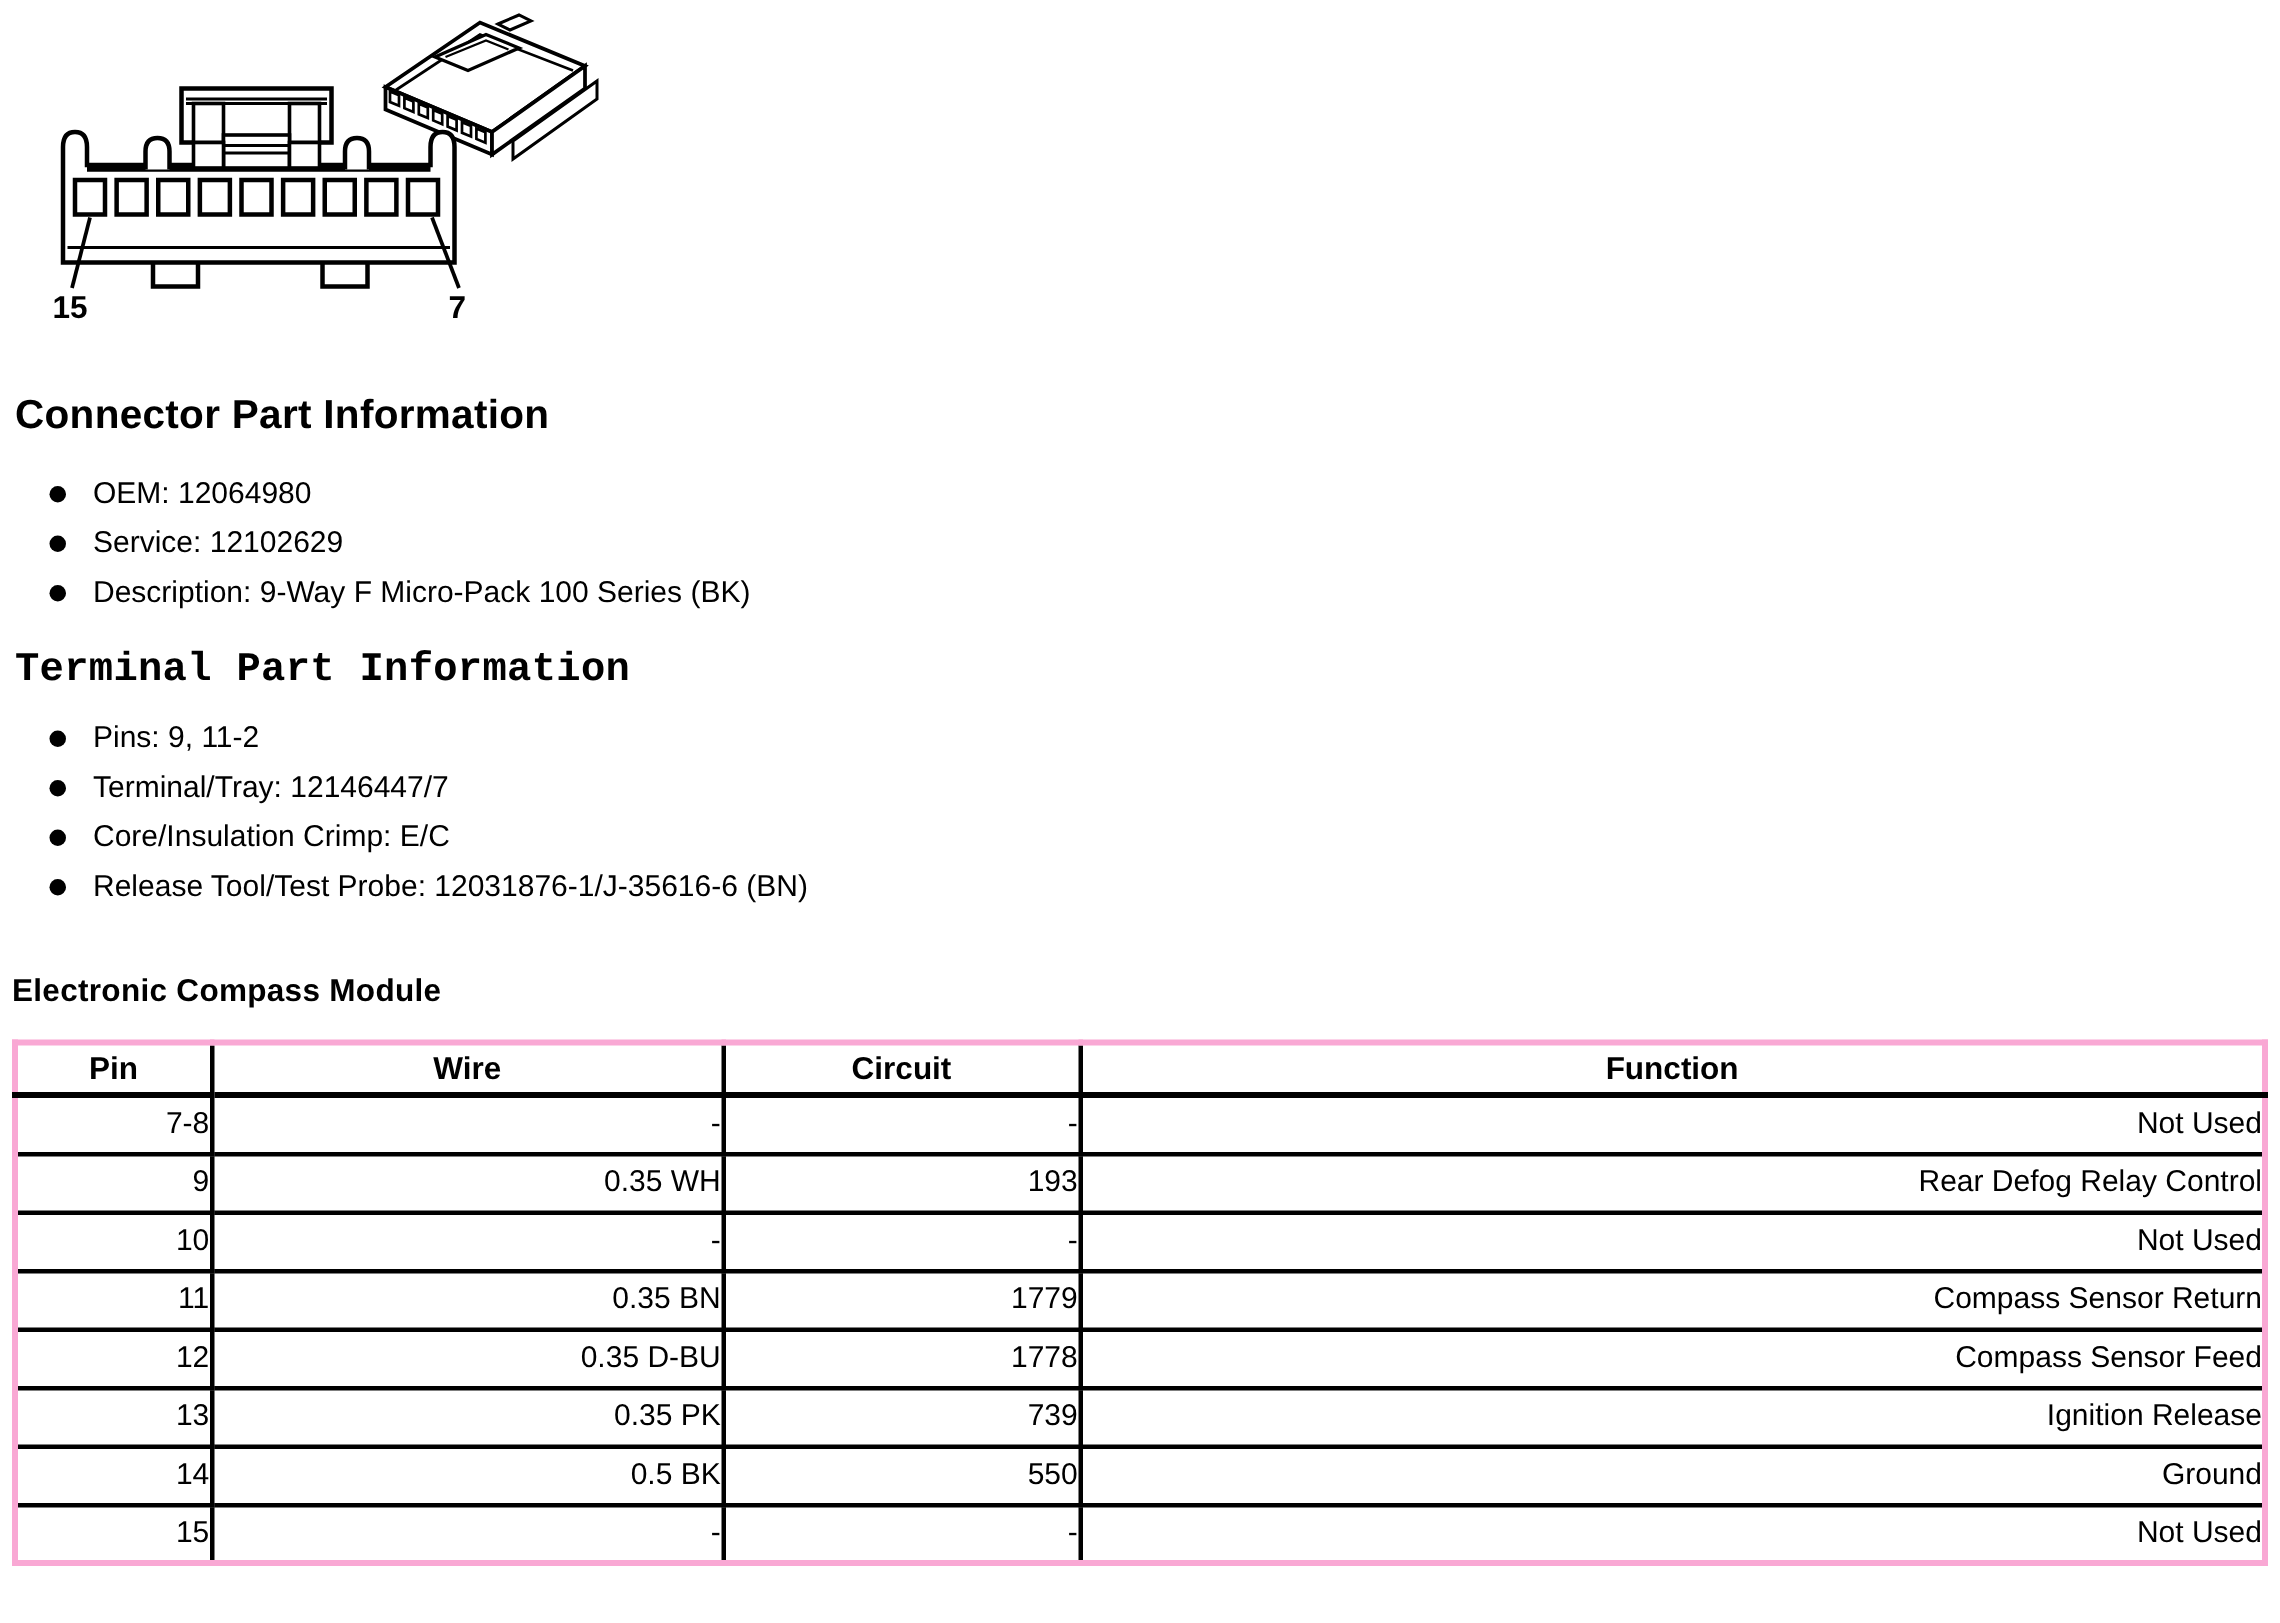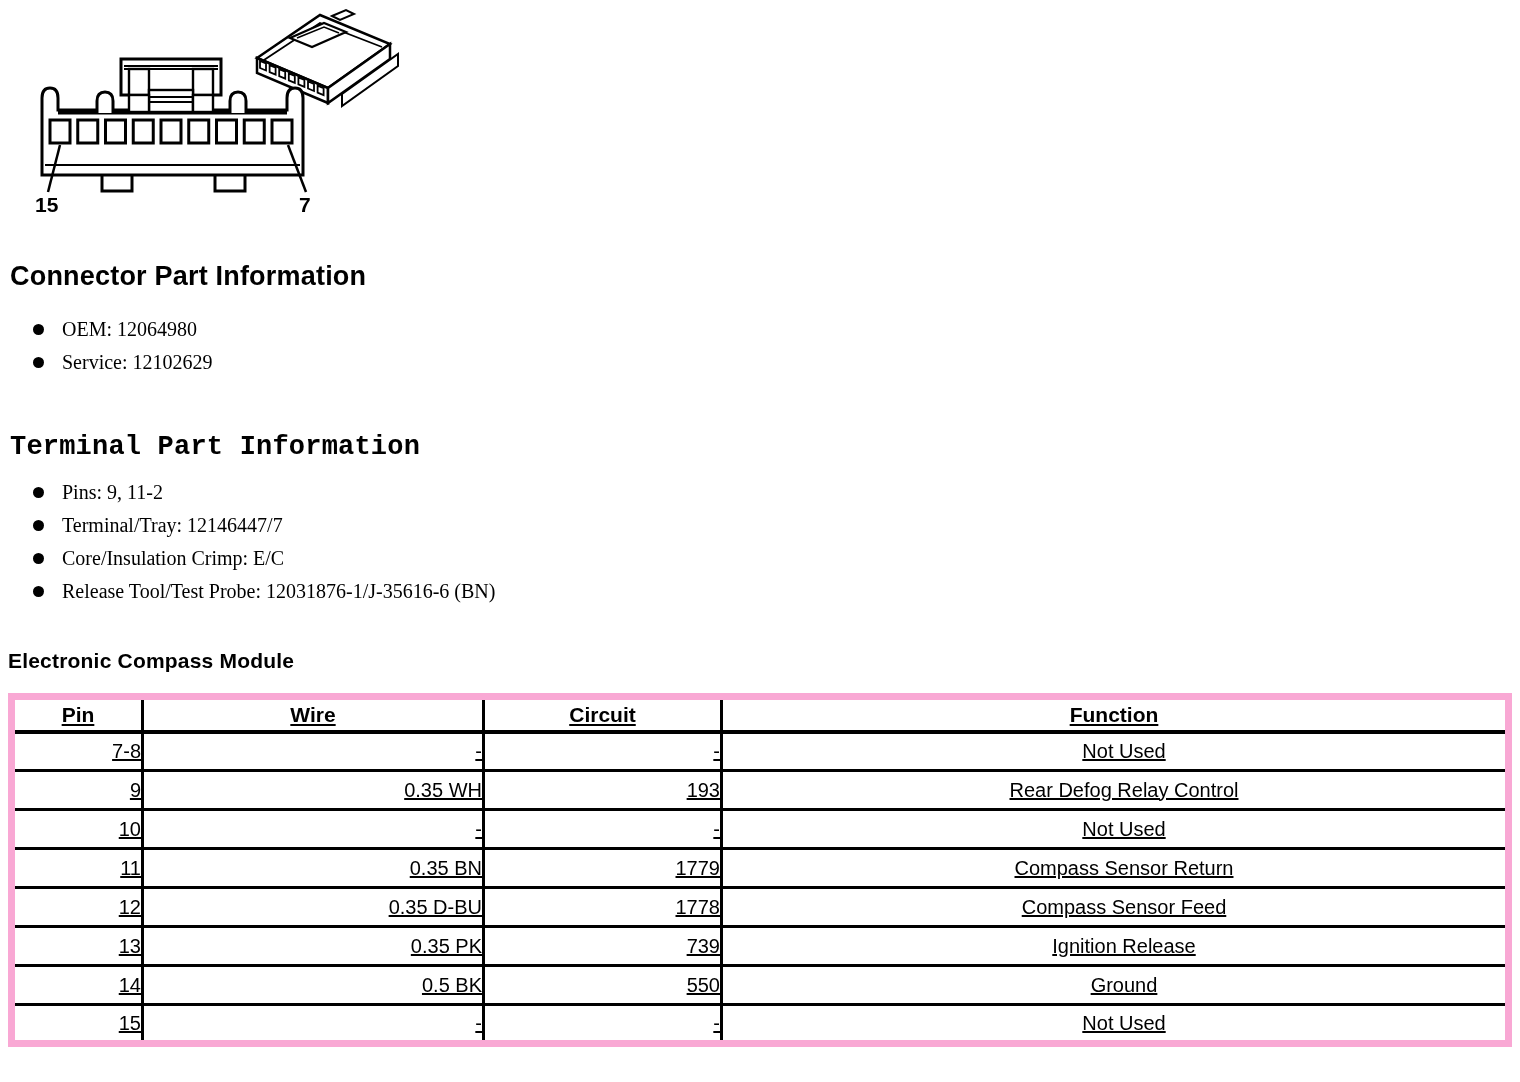--- a/index.html
+++ b/index.html
@@ -14,21 +14,21 @@
   .diagram { position:absolute; left:2px; top:2px; width:400px; height:215px; }
 
   .heading {
     position:absolute; left:10px;
     font-size:27px; font-weight:bold; line-height:23px;
     letter-spacing:0.2px;
   }
   #connector-heading { top:265px; }
   #terminal-heading  { top:436px;font-family:Liberation Mono, monospace; }
 
-  ul.blist { position:absolute; left:33px; list-style:none;font-family:Liberation Serif, serif; }
+  ul.blist { position:absolute; left:33px; list-style:none; }
   #connector-list { top:319px; }
   #terminal-list  { top:482px; }
   ul.blist li {
     display:flex; align-items:center;
     height:21px; margin-bottom:12px;
     font-size:20px; white-space:nowrap;
   }
   .bullet {
     display:inline-block; width:11px; height:11px;
     background:#000; border-radius:50%;
@@ -37,35 +37,34 @@
 
   .table-title {
     position:absolute; left:8px; top:649px; width:1504px;
     text-align:left; font-size:21px; font-weight:bold;
     letter-spacing:0.2px;
   }
 
   table.pinout {
     position:absolute; left:8px; top:693px; width:1504px;
     border-collapse:collapse; table-layout:fixed;
-    border:7px solid #f9a8d4;
-    text-decoration:underline;
+    border:4px solid #f9a8d4;
   }
   table.pinout th {
     border:3px solid #000; border-bottom:4px solid #000;
     font-size:21px; font-weight:bold; text-align:center;
     height:35px; padding:0;
   }
   table.pinout td {
     border:3px solid #000;
     font-size:20px; text-align:right;
     height:39px; padding:0;
     overflow:hidden; white-space:nowrap;
   }
-  table.pinout td.fn { text-align:center; padding-left:20px; }
+  table.pinout td.fn { text-align:right; padding-left:20px; }
 
   svg .ln   { stroke:#000; fill:none; }
   svg .fw   { stroke:#000; fill:#fff; }
   svg .lbl  { font-family:"Liberation Sans", sans-serif; font-size:21px; font-weight:bold; fill:#000; }
 </style>
 </head>
 <body>
 
 <div class="page">
 
@@ -142,20 +141,24 @@
 
   <ul class="blist" id="connector-list">
     <li>
       <span class="bullet"></span>
       <span>OEM: 12064980</span>
     </li>
     <li>
       <span class="bullet"></span>
       <span>Service: 12102629</span>
     </li>
+    <li>
+      <span class="bullet"></span>
+      <span>Description: 9-Way F Micro-Pack 100 Series (BK)</span>
+    </li>
   </ul>
 
   <div class="heading" id="terminal-heading">Terminal Part Information</div>
 
   <ul class="blist" id="terminal-list">
     <li>
       <span class="bullet"></span>
       <span>Pins: 9, 11-2</span>
     </li>
     <li>

